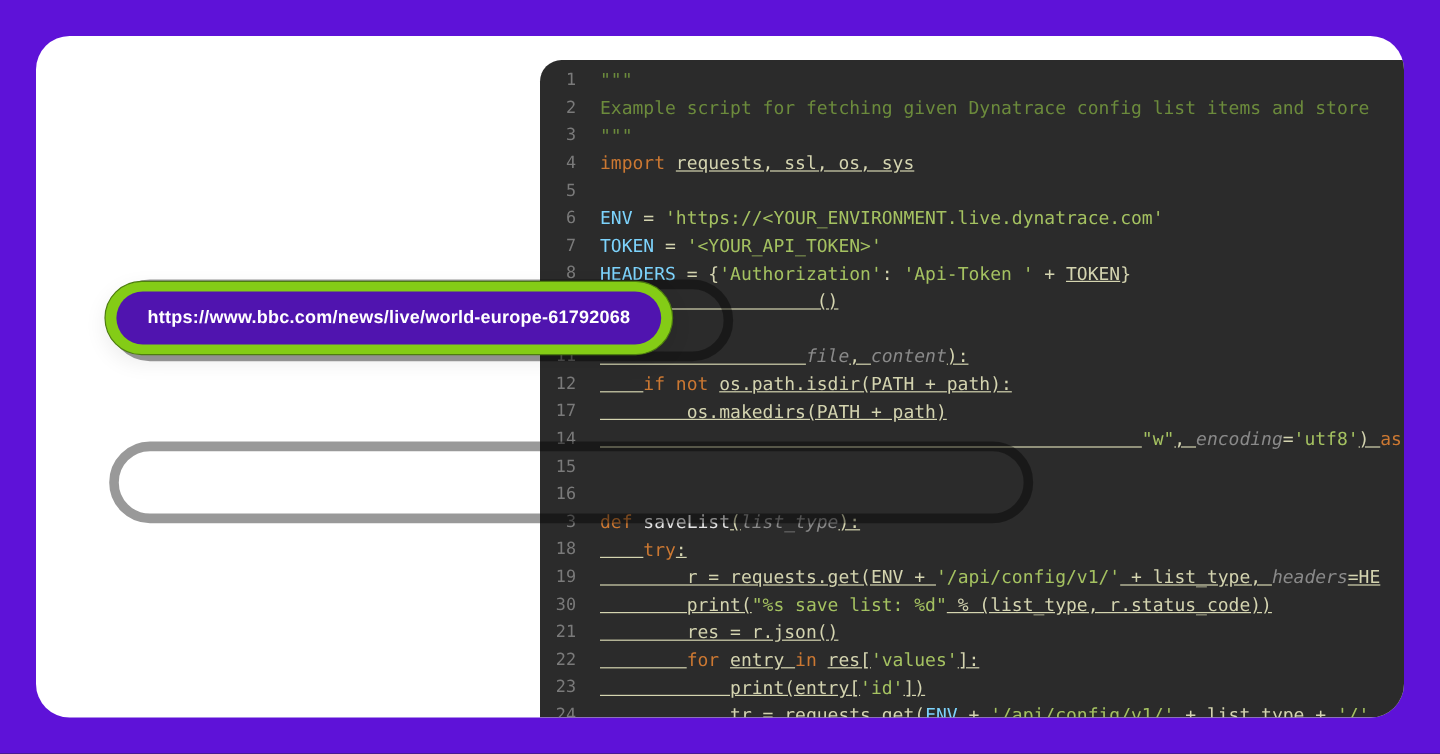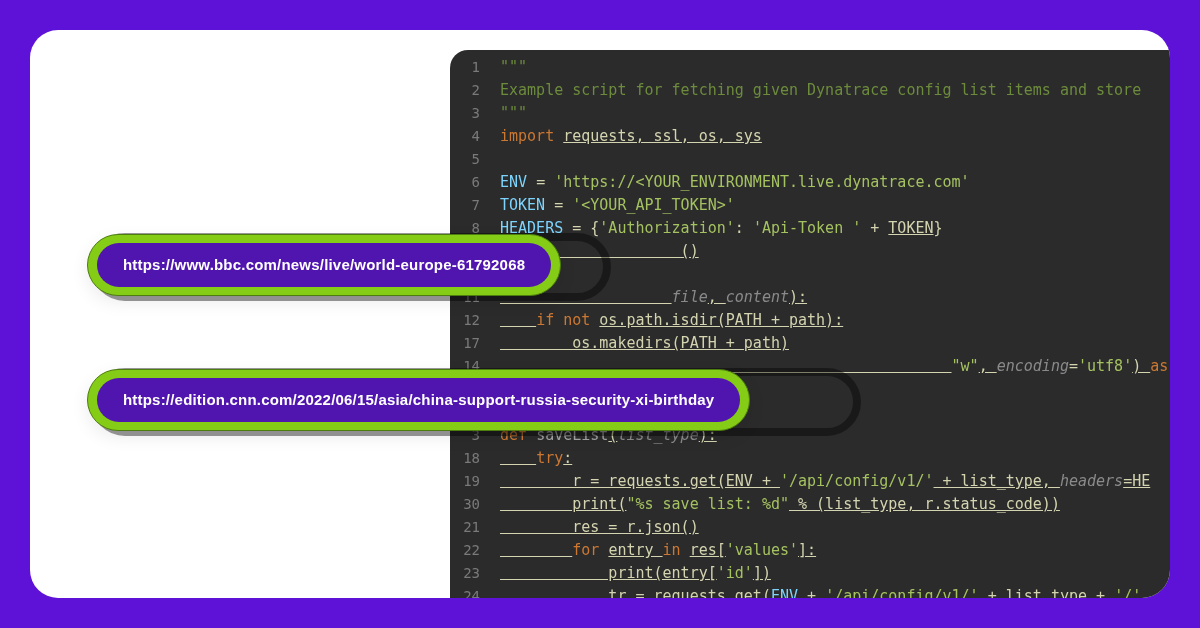--- a/index.html
+++ b/index.html
@@ -48,21 +48,21 @@
     position: absolute;
     left: 50px;
     top: 6px;
     white-space: pre;
     color: #d4d4b0;
   }
   .code .row { height: 23px; }
   .c-str   { color: #a5c261; text-align: center; }
   .c-doc   { color: #6c8b3c; }
   .c-kw    { color: #cc7832; }
-  .c-fn    { color: #a3a3a3; }
+  .c-fn    { color: #e5e5e5; }
   .c-param { color: #8a8a8a; font-style: italic; }
   .c-var   { color: #7dd3fc; }
   .c-txt   { color: #d4d4b0; text-decoration: underline; }
   .c-op    { color: #d4d4b0; }
 
   .pill-wrap {
     position: absolute;
     background: #84cc16;
     border-radius: 999px;
     border: 1px solid #4d7c0f;
@@ -122,19 +122,14 @@
   </div>
 
   <div class="pill-shadow-ring" style="left:61px; top:203px; width:520px; height:68px;"></div>
   <div class="pill-wrap" style="left:57px; top:204px;">
     <div class="pill">
       <span>https://www.bbc.com/news/live/world-europe-61792068</span>
     </div>
   </div>
 
   <div class="pill-shadow-ring" style="left:61px; top:338px; width:770px; height:68px;"></div>
-  <div class="pill-wrap" style="left:57px; top:339px;">
-    <div class="pill">
-      <span>https://edition.cnn.com/2022/06/15/asia/china-support-russia-security-xi-birthday</span>
-    </div>
-  </div>
 
 </div>
 
 </body></html>

